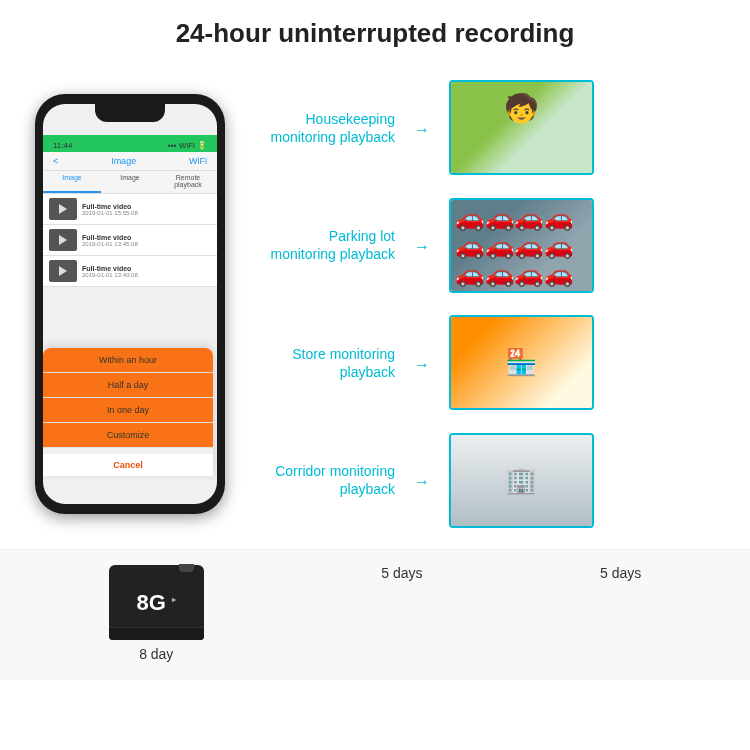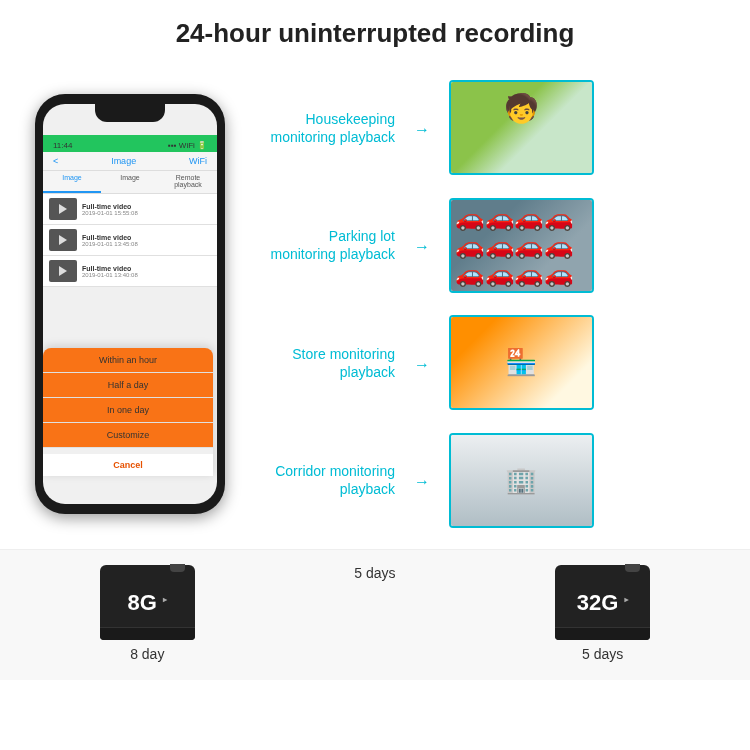--- a/index.html
+++ b/index.html
@@ -476,22 +476,19 @@
         <span class="sd-label">8G <span class="triangle">▸</span></span>
       </div>
       <div class="sd-day-label">8 day</div>
     </div>
 
     <div class="sd-card-item">
       <div class="sd-day-label">5 days</div>
     </div>
 
     <div class="sd-card-item">
-      <div class="sd-card">
-        <span class="sd-label">32G <span class="triangle">▸</span></span>
-      </div>
       <div class="sd-day-label">5 days</div>
     </div>
 
 
 
   </div>
 </div>
 
 </body></html>

